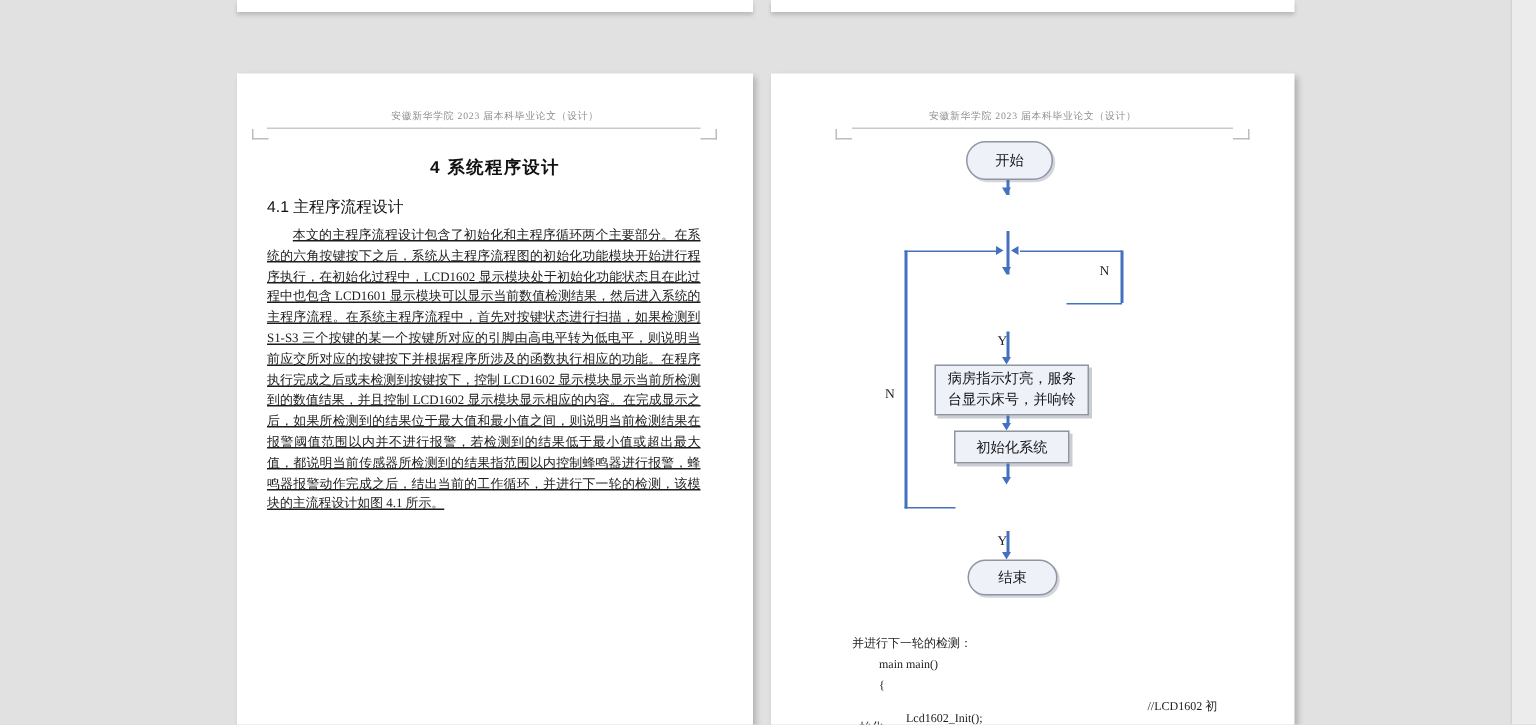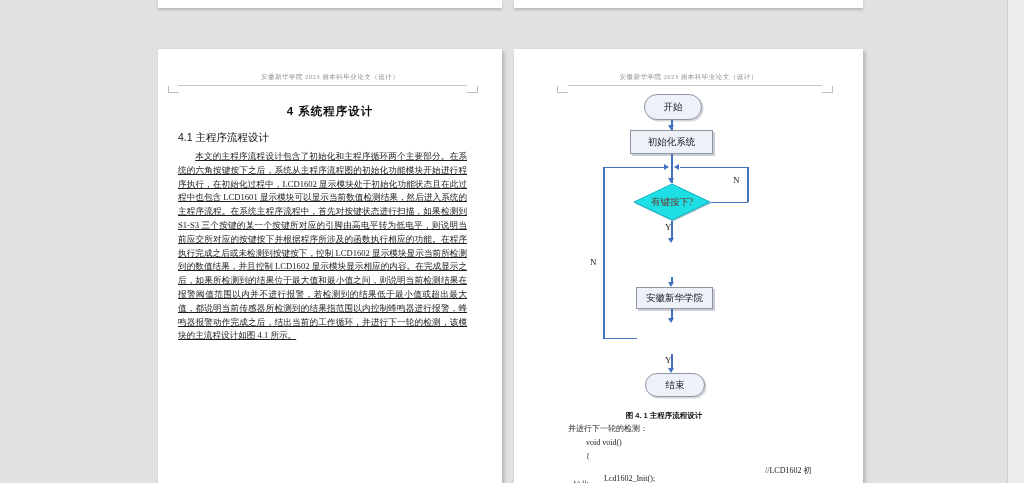--- a/index.html
+++ b/index.html
@@ -83,76 +83,70 @@
 
   <div class="fc">
 
     <div class="node terminator" style="left:130px; top:45px; width:58px; height:26px;">
       <span>开始</span>
     </div>
 
     <div class="line vline" style="left:157px; top:71px; height:10px;"></div>
     <div class="arr arr-down" style="left:154px; top:76px;"></div>
 
-    <div class="node process" style="left:116px; top:81px; width:83px; height:24px;">
-      <span>初始化系统</span>
-    </div>
 
     <div class="line vline" style="left:157px; top:105px; height:29px;"></div>
     <div class="arr arr-down" style="left:154px; top:129px;"></div>
 
     <div class="line hline" style="left:89px; top:117.5px; width:61px;"></div>
     <div class="arr arr-right" style="left:150px; top:115px;"></div>
     <div class="line hline" style="left:166px; top:117.5px; width:68px;"></div>
     <div class="arr arr-left" style="left:160px; top:115px;"></div>
 
-    <div class="diamond" style="left:119px; top:134px; width:78px; height:38px;">
-      <svg width="78" height="38" viewBox="0 0 78 38">
-        <polygon points="39,1 77,19 39,37 1,19" fill="#1edfe3" stroke="#10b2c2" stroke-width="1"></polygon>
-      </svg>
-      <div class="dlabel">有键按下?</div>
-    </div>
 
     <div class="branch-label" style="left:219px; top:126px;">N</div>
     <div class="line hline" style="left:197px; top:152.5px; width:37px;"></div>
     <div class="line vline" style="left:233px; top:118px; height:35px;"></div>
 
     <div class="branch-label" style="left:151px; top:173px;">Y</div>
     <div class="line vline" style="left:157px; top:172px; height:17px;"></div>
     <div class="arr arr-down" style="left:154px; top:189px;"></div>
 
+    <div class="node process" style="left:109px; top:194px; width:103px; height:34px; flex-direction:column; line-height:14px;">
+      <span>病房指示灯亮，服务</span>
+      <span>台显示床号，并响铃</span>
+    </div>
 
     <div class="line vline" style="left:157px; top:228px; height:6px;"></div>
     <div class="arr arr-down" style="left:154px; top:233px;"></div>
 
     <div class="node process" style="left:122px; top:238px; width:77px; height:22px;">
-      <span>安徽新华学院</span>
+      <span>初始化系统</span>
     </div>
 
     <div class="line vline" style="left:157px; top:260px; height:10px;"></div>
     <div class="arr arr-down" style="left:154px; top:269px;"></div>
 
 
     <div class="line hline" style="left:89px; top:288.5px; width:34px;"></div>
     <div class="line vline" style="left:89px; top:118px; height:172px;"></div>
     <div class="branch-label" style="left:76px; top:208px;">N</div>
 
     <div class="branch-label" style="left:151px; top:306px;">Y</div>
     <div class="line vline" style="left:157px; top:305px; height:14px;"></div>
     <div class="arr arr-down" style="left:154px; top:319px;"></div>
 
     <div class="node terminator" style="left:131px; top:324px; width:60px; height:24px;">
       <span>结束</span>
     </div>
   </div>
 
-  <div class="fig-caption">图 4. 1 主程序流程设计</div>
 
   <div class="code-line" style="left:54px; top:374px;">并进行下一轮的检测：</div>
-  <div class="code-line" style="left:72px; top:389px;">void void()</div>
+  <div class="code-line" style="left:72px; top:389px;">main main()</div>
   <div class="code-line" style="left:72px; top:403px;">{</div>
   <div class="code-line" style="left:82px; top:416px;">
     <span class="squiggle">Lcd1602_Init();</span>
   </div>
   <div class="code-line" style="left:251px; top:416px;">//LCD1602 初</div>
   <div class="code-line" style="left:59px; top:430px;text-decoration:underline;">始化</div>
 
   <div class="corner bl" style="left:54px; top:451px;"></div>
   <div class="corner br" style="left:298px; top:451px;"></div>
   <div class="pagenum">18</div>

